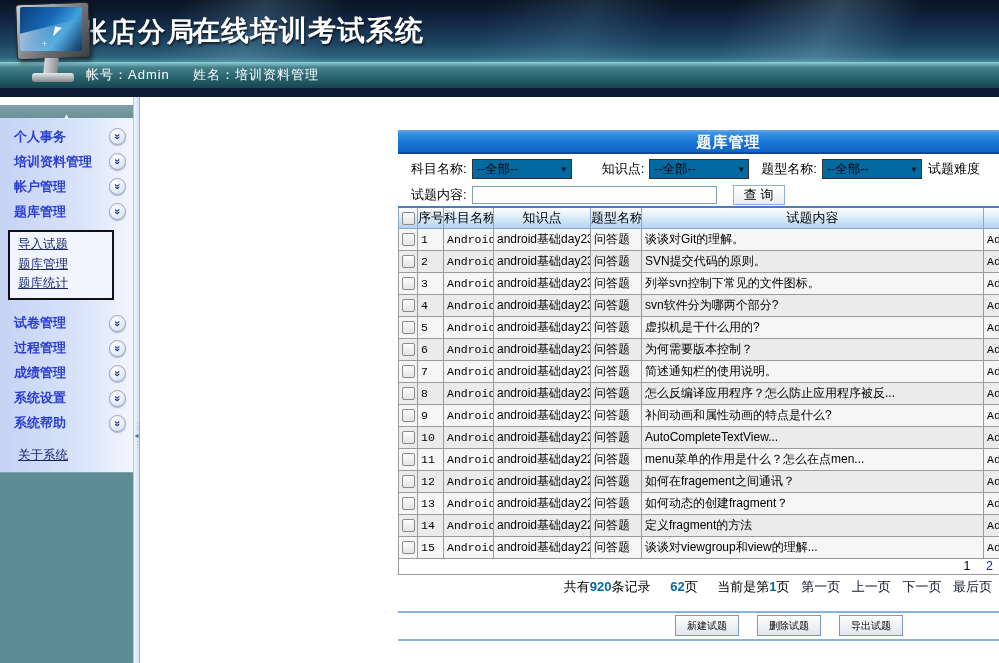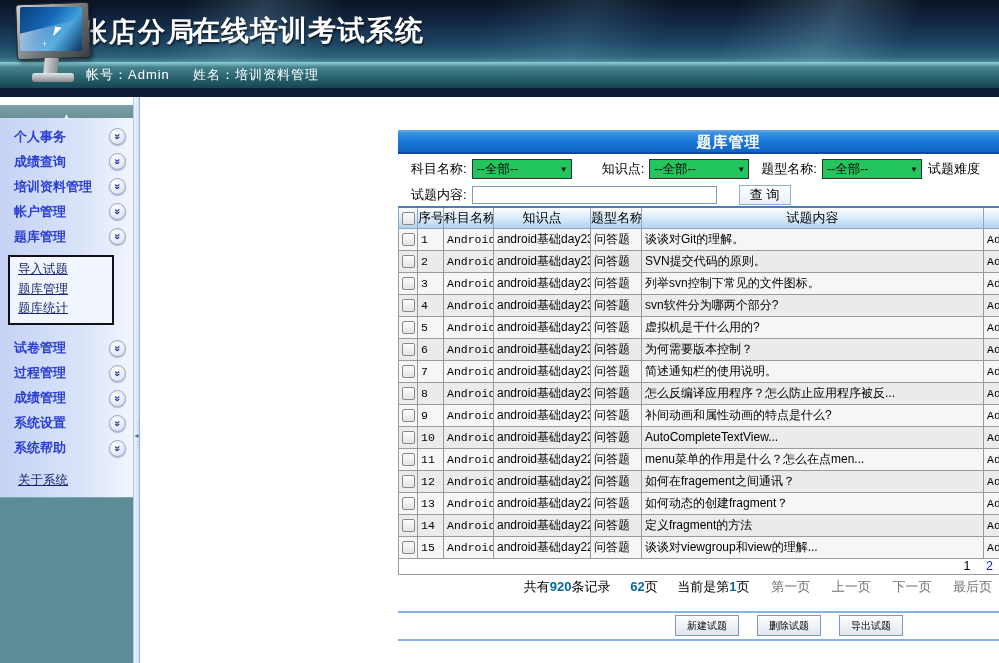--- a/index.html
+++ b/index.html
@@ -73,47 +73,47 @@
   .splitter-arrow::before { content:"◂"; }
 
   
   .main-panel { position:absolute; left:398px; top:130px; width:661px; }
   .panel-titlebar { height:24px; border-top:2px solid #5f9fe2; border-bottom:2px solid #0d4a9e;
     background:linear-gradient(180deg,#3c96e4 0%,#1b79d8 45%,#1263c4 100%);
     color:#fff; font-size:15px; font-weight:bold; text-align:center; line-height:20px; letter-spacing:1px; }
   .filter-row1 { height:30px; display:flex; align-items:center; font-size:13px; color:#000; white-space:nowrap; }
   .filter-row2 { height:21px; display:flex; align-items:center; font-size:13px; color:#000; white-space:nowrap; }
   .flabel { margin-left:13px; }
-  .fake-select { margin-left:5px; width:100px; height:20px; border:1px solid #333; background:#22c55e;
+  .fake-select { margin-left:5px; width:100px; height:20px; border:1px solid #333; background:#0369a1;
     display:flex; align-items:center; font-size:12.5px; padding-left:4px; position:relative; cursor:pointer; }
   .fake-select .arrow { position:absolute; right:3px; top:5px; font-size:8px; color:#111; }
   .fake-select .arrow::before { content:"▼"; }
   .gap30 { margin-left:30px; } .gap12 { margin-left:12px; }
   .content-input { margin-left:5px; width:245px; height:18px; border:1px solid #7f9db9; background:#fff; font-size:12px; padding:0 3px; }
-  .search-btn { margin-left:22px; width:52px; height:20px; border:1px solid #8cb0d8; background:linear-gradient(180deg,#ffffff,#e8eef6);
+  .search-btn { margin-left:16px; width:52px; height:20px; border:1px solid #8cb0d8; background:linear-gradient(180deg,#ffffff,#e8eef6);
     font-size:13px; line-height:18px; text-align:center; cursor:pointer; font-family:inherit; }
 
   
   table.qtable { border-collapse:collapse; width:661px; table-layout:fixed; font-size:12px; margin-top:1px; }
   table.qtable th { border:1px solid #8ca8c8; border-top:2px solid #4a7ebb; height:21px;
     background:linear-gradient(180deg,#ffffff 0%,#dcedfa 45%,#b5d2ee 100%); font-weight:normal; font-size:13px; padding:0; text-align:center; overflow:hidden; white-space:nowrap; }
   table.qtable td { border:1px solid #9a9a9a; height:22px; padding:0 3px; overflow:hidden; white-space:nowrap; }
   table.qtable tr.data-row:nth-child(odd) td { background:#f6f6f6; }
   table.qtable tr.data-row:nth-child(even) td { background:#ebebeb; }
   td.mono, th.mono { font-family:"Liberation Mono", monospace; font-size:11.5px; }
   .cb { display:inline-block; width:13px; height:13px; border:1px solid #8a8a8a; border-radius:2px;
     background:linear-gradient(180deg,#fdfdfd,#e3e3e3); vertical-align:middle; cursor:pointer; }
   td.cbcell, th.cbcell { text-align:center; padding:0; }
   tr.pager-row td { background:#fff; text-align:right; padding-right:66px; height:16px; font-size:12.5px; }
   .pg-cur { color:#000; margin-left:12px; }
   .pg-link { color:#1d1dd8; margin-left:12px; cursor:pointer; }
 
   .pagination-line { margin-top:3px; text-align:right; padding-right:67px; font-size:13px; color:#000; white-space:nowrap; }
   .pagination-line .num { color:#0369a1; font-weight:bold; }
-  .pagination-line .plink { color:#737373; margin-left:18px; cursor:pointer; }
+  .pagination-line .plink { color:#0f172a; margin-left:8px; cursor:pointer; }
   .pgroup { margin-left:16px; }
 
   .footer-band { margin-top:15px; height:30px; border-top:2px solid #86b2e4; border-bottom:2px solid #86b2e4;
     display:flex; align-items:center; padding-left:277px; }
   .action-btn { width:64px; height:21px; margin-right:18px; border:1px solid #7b96c4;
     background:linear-gradient(180deg,#fdfdfd,#e2e6ed); font-size:10px; line-height:15px; text-align:center; cursor:pointer; font-family:inherit; }
 </style>
 </head>
 <body>
 
@@ -146,26 +146,20 @@
 
     <div class="menu-list">
 
         <div class="menu-item">
           <span class="mi-label">个人事务</span>
           <span class="chevron-btn">
             <span class="chevron-glyph"></span>
           </span>
         </div>
 
-        <div class="menu-item">
-          <span class="mi-label">成绩查询</span>
-          <span class="chevron-btn">
-            <span class="chevron-glyph"></span>
-          </span>
-        </div>
 
         <div class="menu-item">
           <span class="mi-label">培训资料管理</span>
           <span class="chevron-btn">
             <span class="chevron-glyph"></span>
           </span>
         </div>
 
         <div class="menu-item">
           <span class="mi-label">帐户管理</span>

